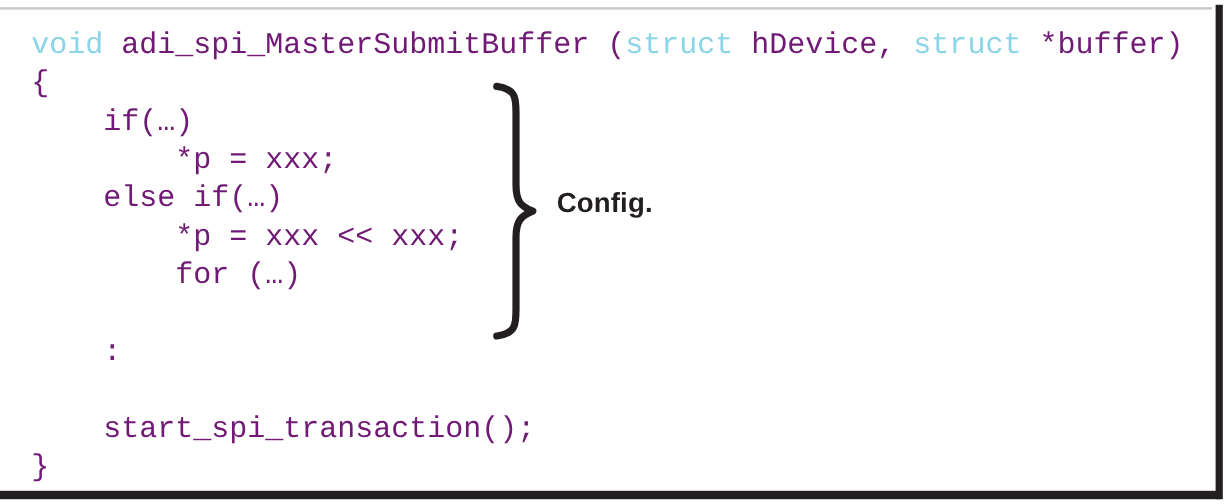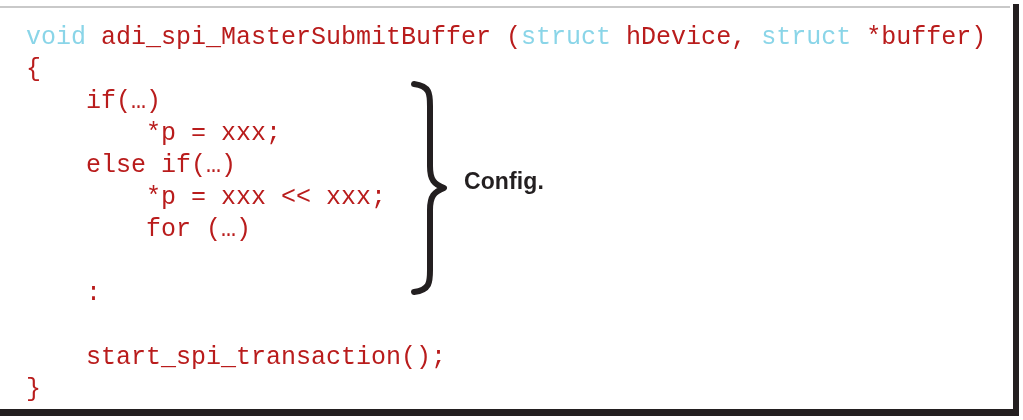--- a/index.html
+++ b/index.html
@@ -67,28 +67,28 @@
   .code-line {
     white-space: pre;
     height: 32px;
   }
 
   .kw {
     color: #8ad5e8;
   }
 
   .tok {
-    color: #b91c1c;
+    color: #701a75;
   }
 
   
   .brace-group {
     position: absolute;
     left: 404px;
-    top: 80px;
+    top: 68px;
     width: 190px;
     height: 216px;
   }
 
   .brace-svg {
     position: absolute;
     left: 0;
     top: 0;
     width: 60px;
     height: 216px;

